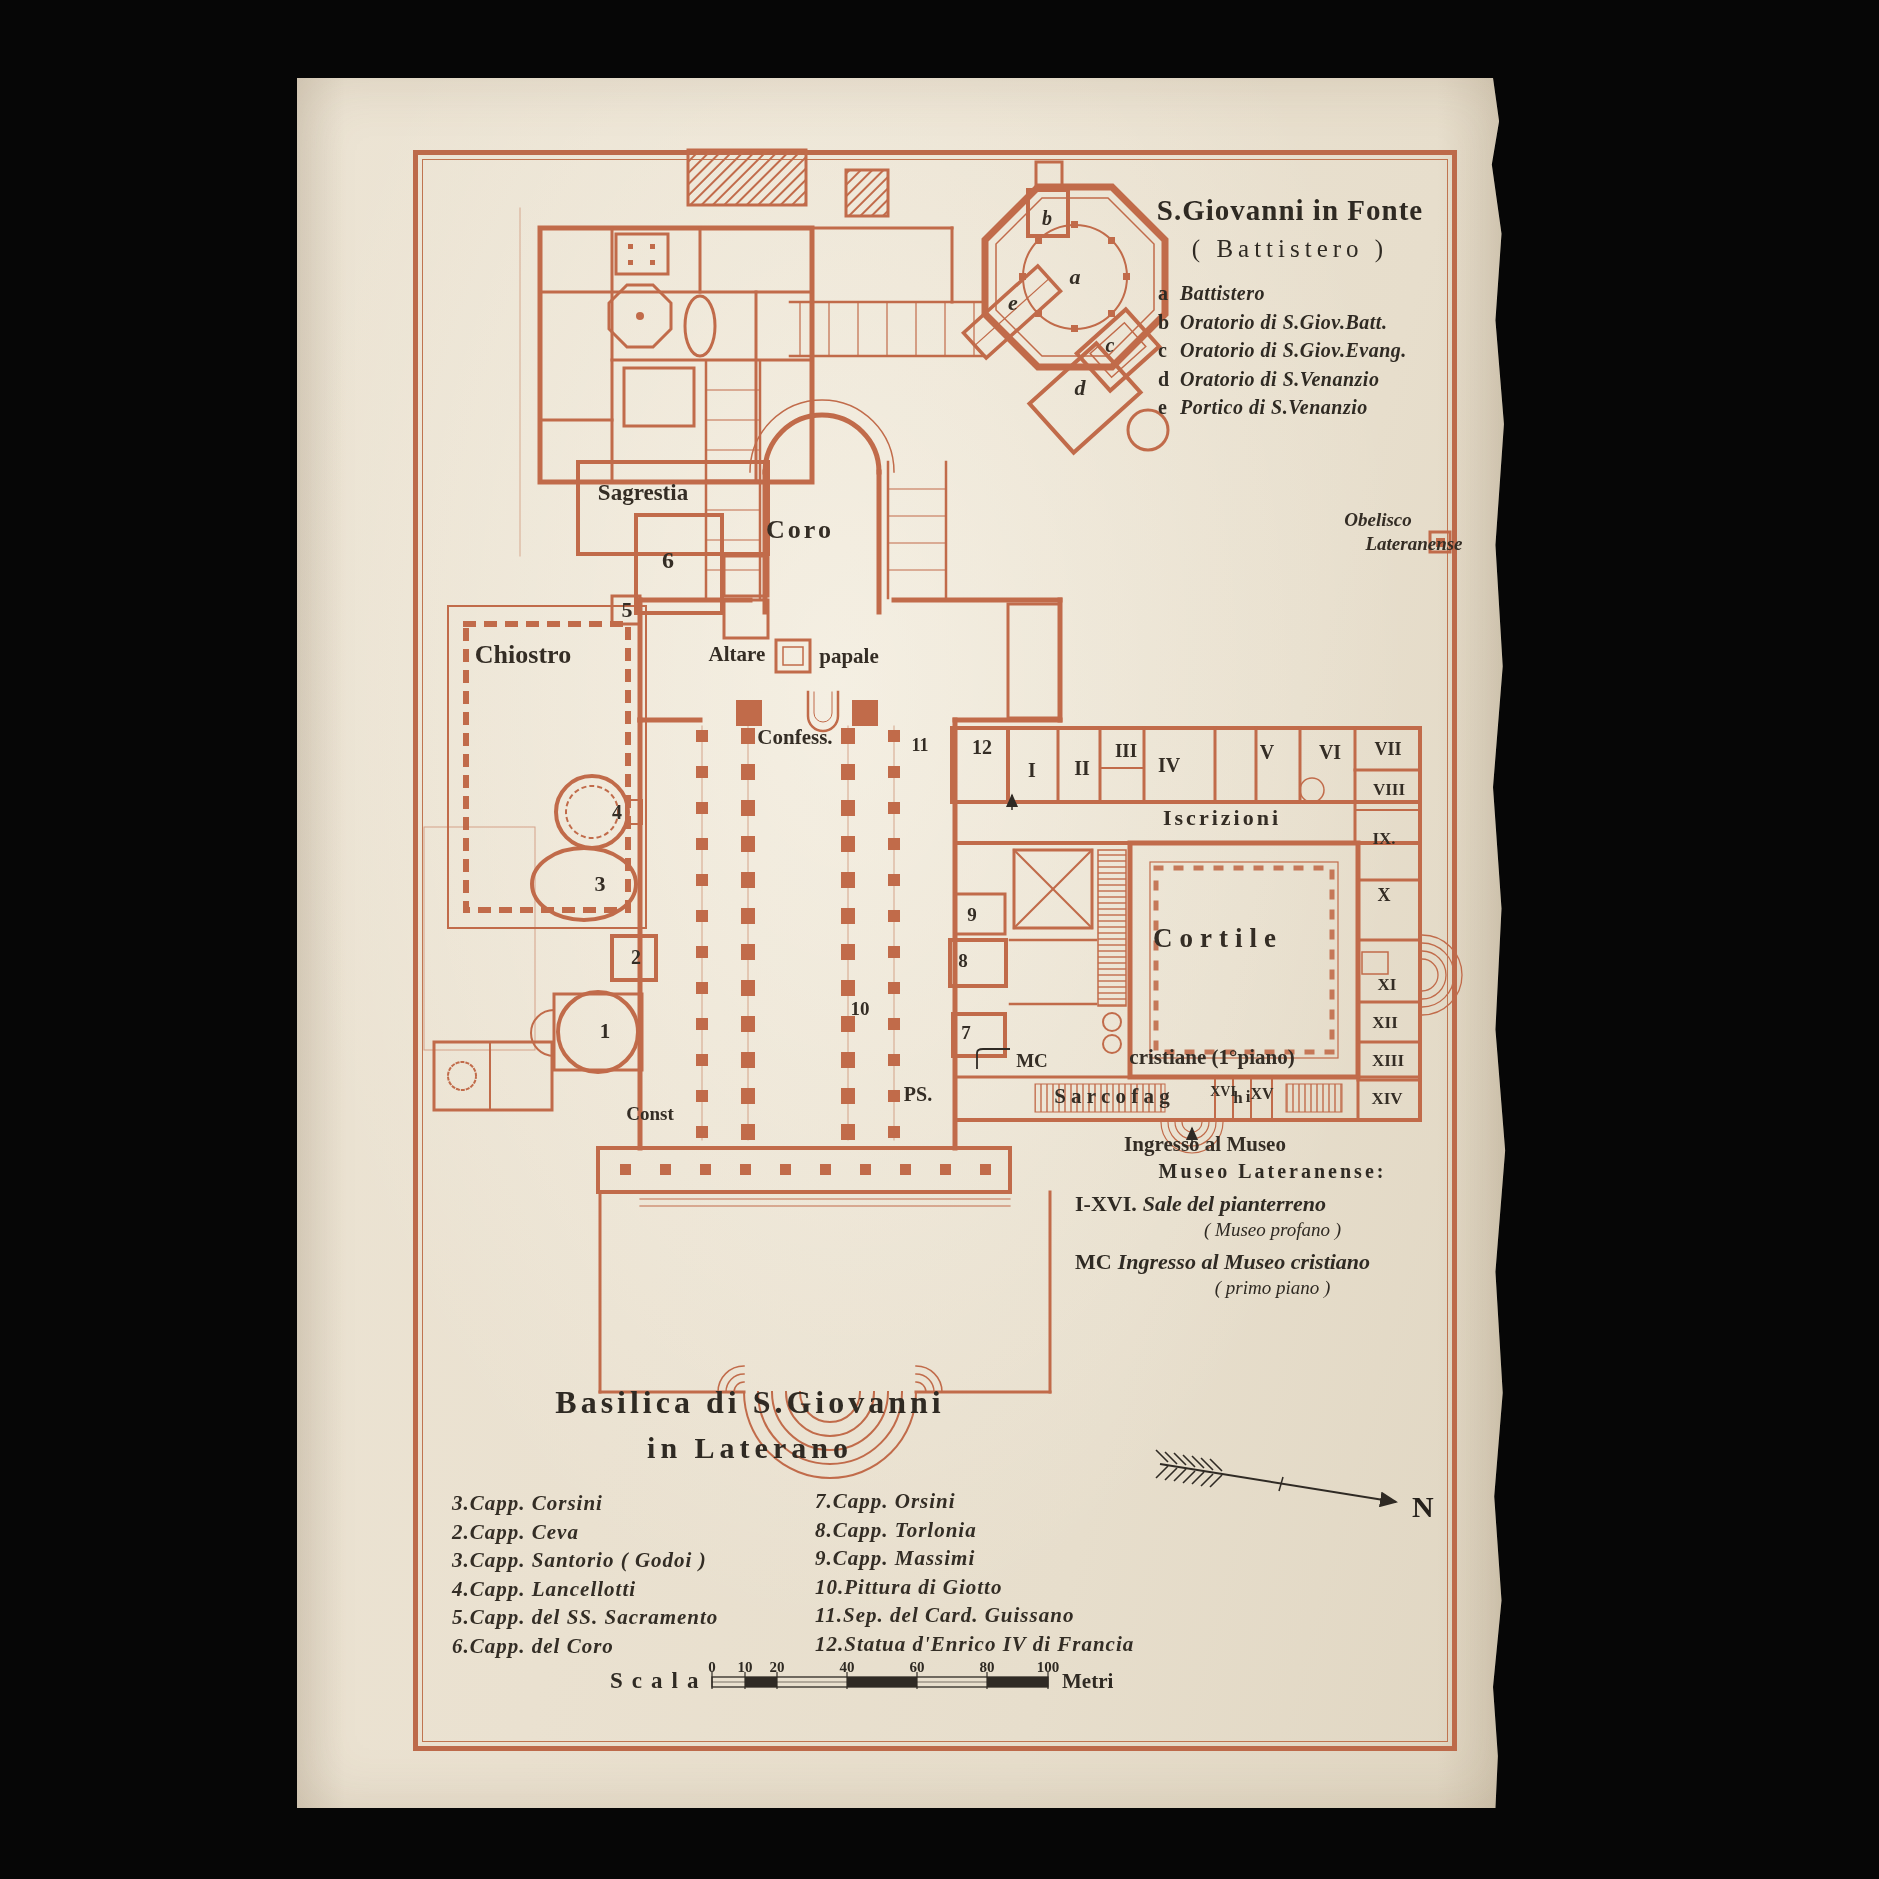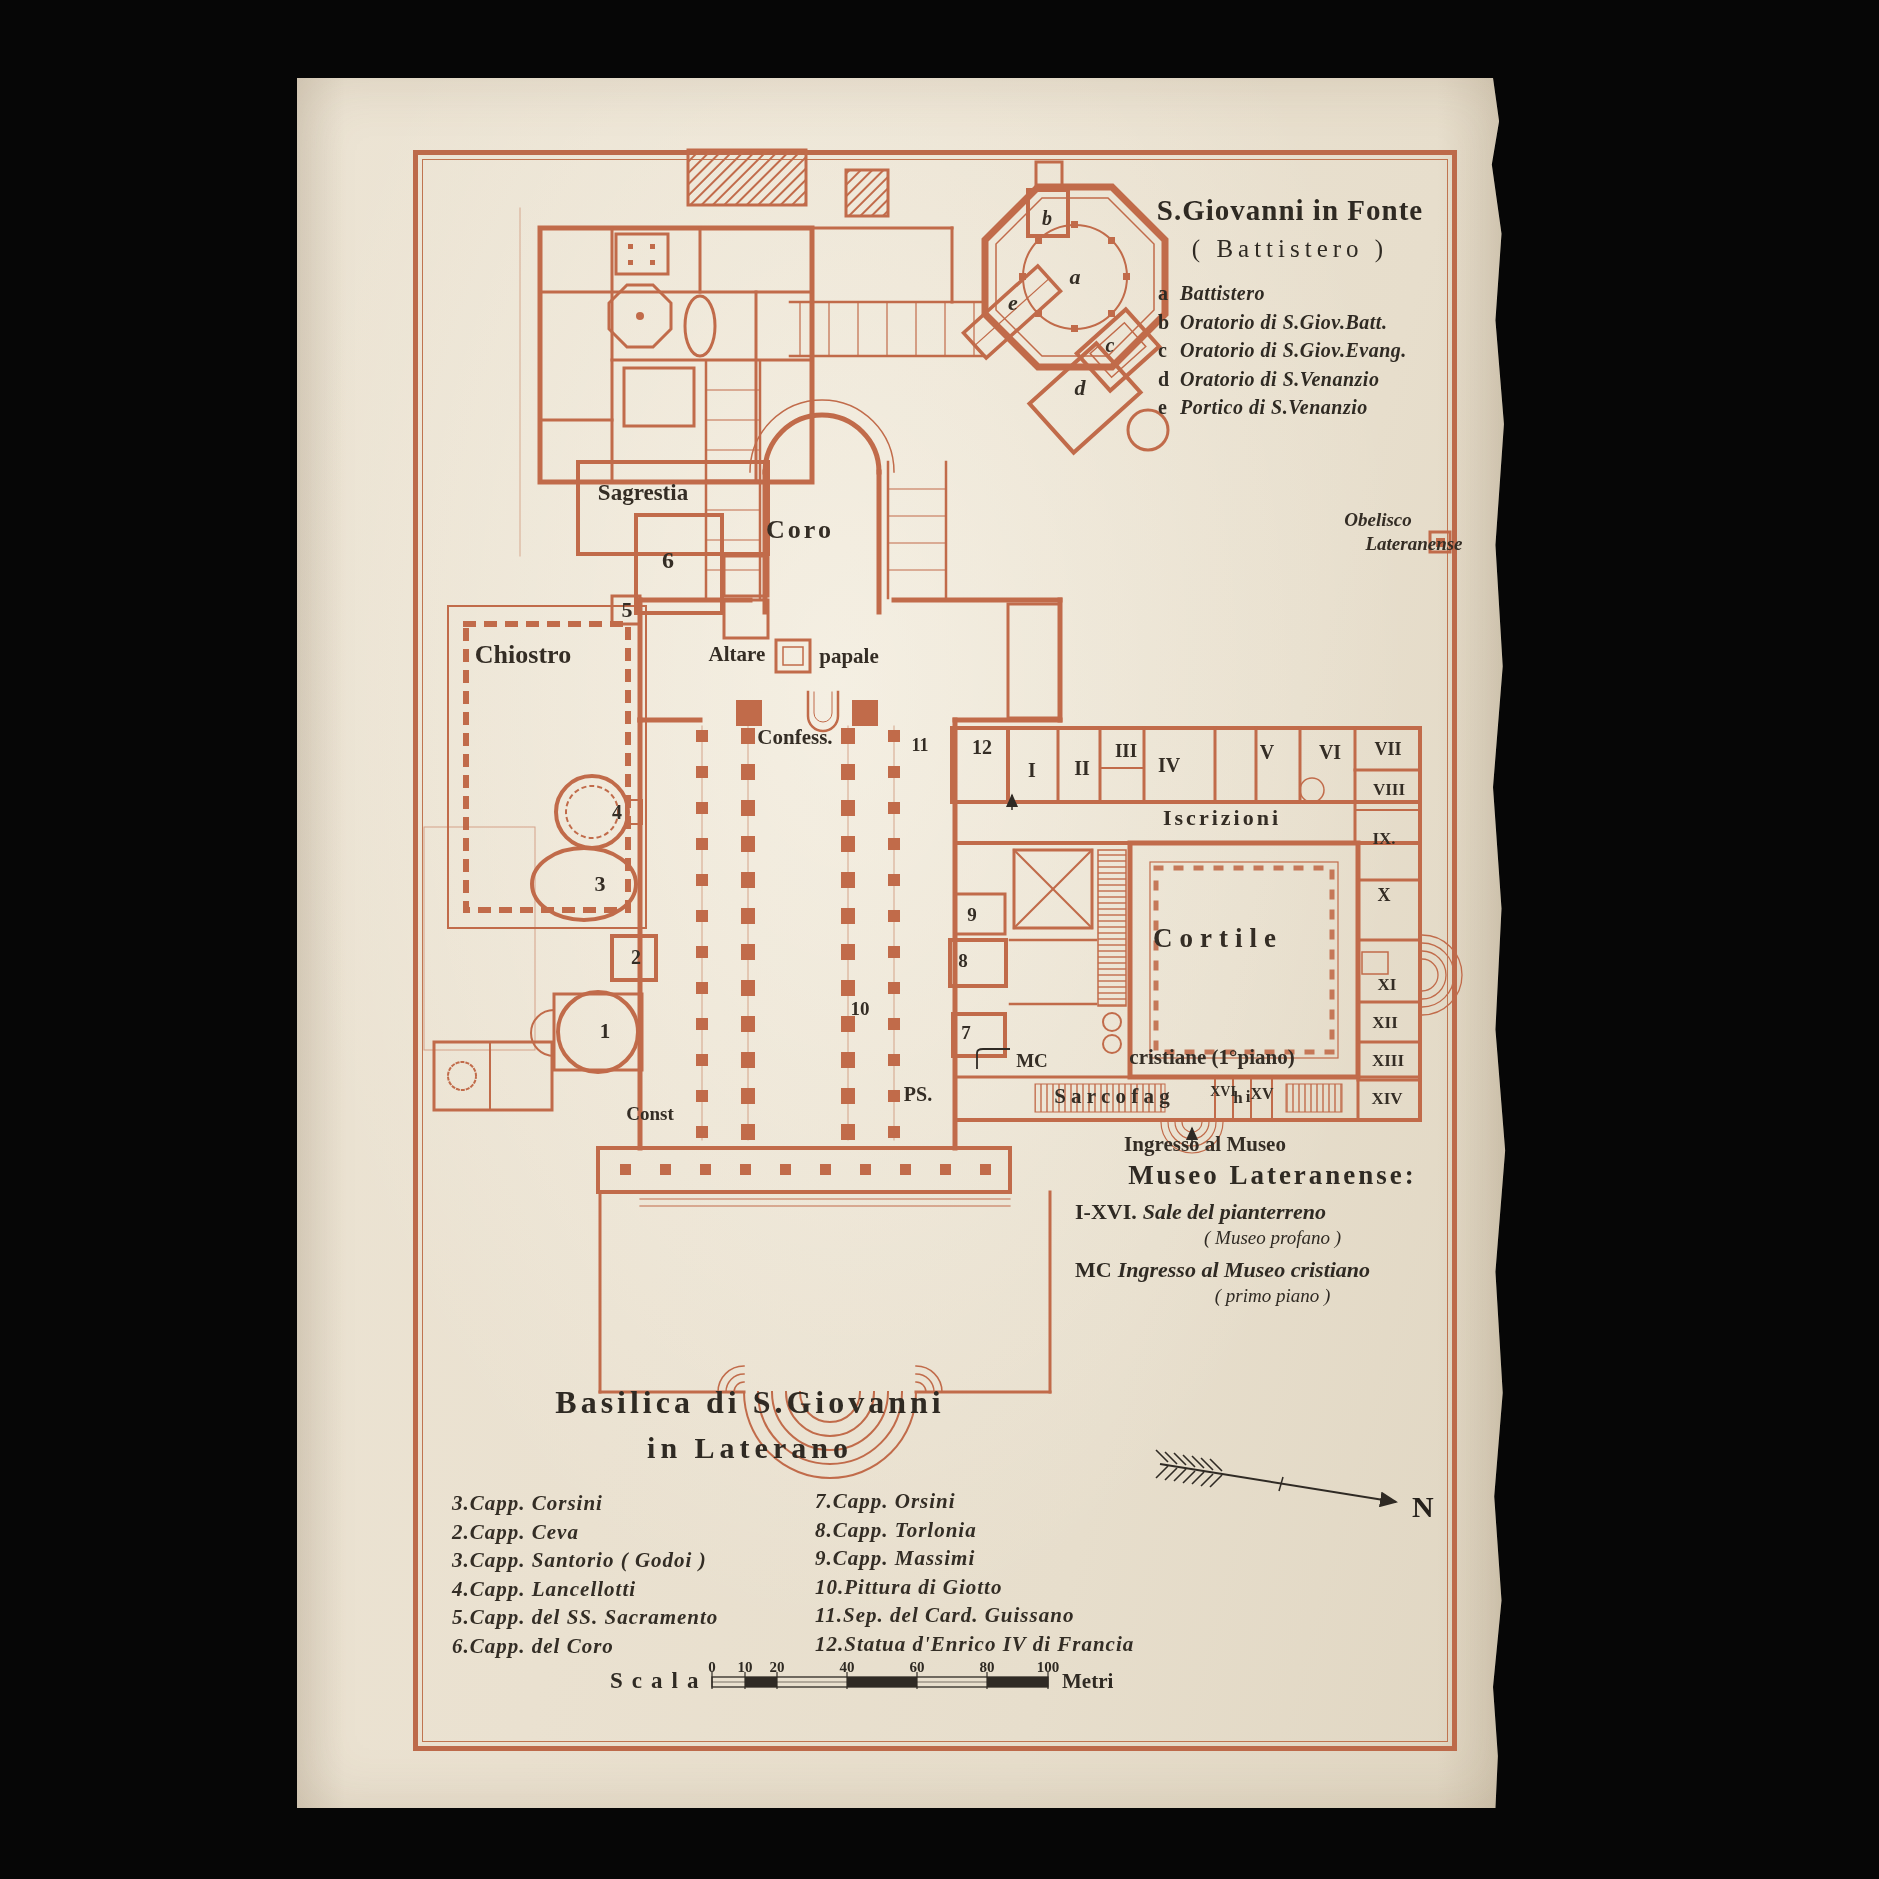--- a/index.html
+++ b/index.html
@@ -32,21 +32,21 @@
   
   #bapt-legend{position:absolute;left:1122px;top:194px;width:336px;color:#2f2a23;}
   .bapt-title{font-size:29px;font-weight:700;text-align:center;letter-spacing:1px;white-space:nowrap;}
   .bapt-sub{font-size:25px;text-align:center;letter-spacing:5px;margin-top:8px;}
   #bapt-items{margin-top:16px;padding-left:36px;font-size:20px;}
   .bapt-item{line-height:28.5px;white-space:nowrap;}
   .bapt-item b{display:inline-block;width:22px;font-weight:700;}
   .bapt-item i{font-weight:600;letter-spacing:.5px;}
   
   #mus-legend{position:absolute;left:1075px;top:1160px;width:395px;color:#2f2a23;}
-  .mus-title{font-size:27px;font-weight:700;text-align:center;letter-spacing:3px;white-space:nowrap;}
+  .mus-title{font-size:20px;font-weight:700;text-align:center;letter-spacing:3px;white-space:nowrap;}
   .mus-line{font-size:22px;font-style:italic;font-weight:600;margin-top:8px;white-space:nowrap;}
   .mus-line b{font-style:normal;font-weight:700;margin-right:6px;}
   .mus-note{font-size:19px;font-style:italic;text-align:center;margin-top:2px;}
   
   #main-title{position:absolute;left:430px;top:1384px;width:640px;text-align:center;color:#2f2a23;}
   .mt1{font-size:32px;font-weight:700;letter-spacing:4px;white-space:nowrap;}
   .mt2{font-size:30px;font-weight:700;letter-spacing:5px;margin-top:10px;}
   
   .leg-col{position:absolute;font-size:21px;font-style:italic;font-weight:600;
            color:#332d25;letter-spacing:1px;}

